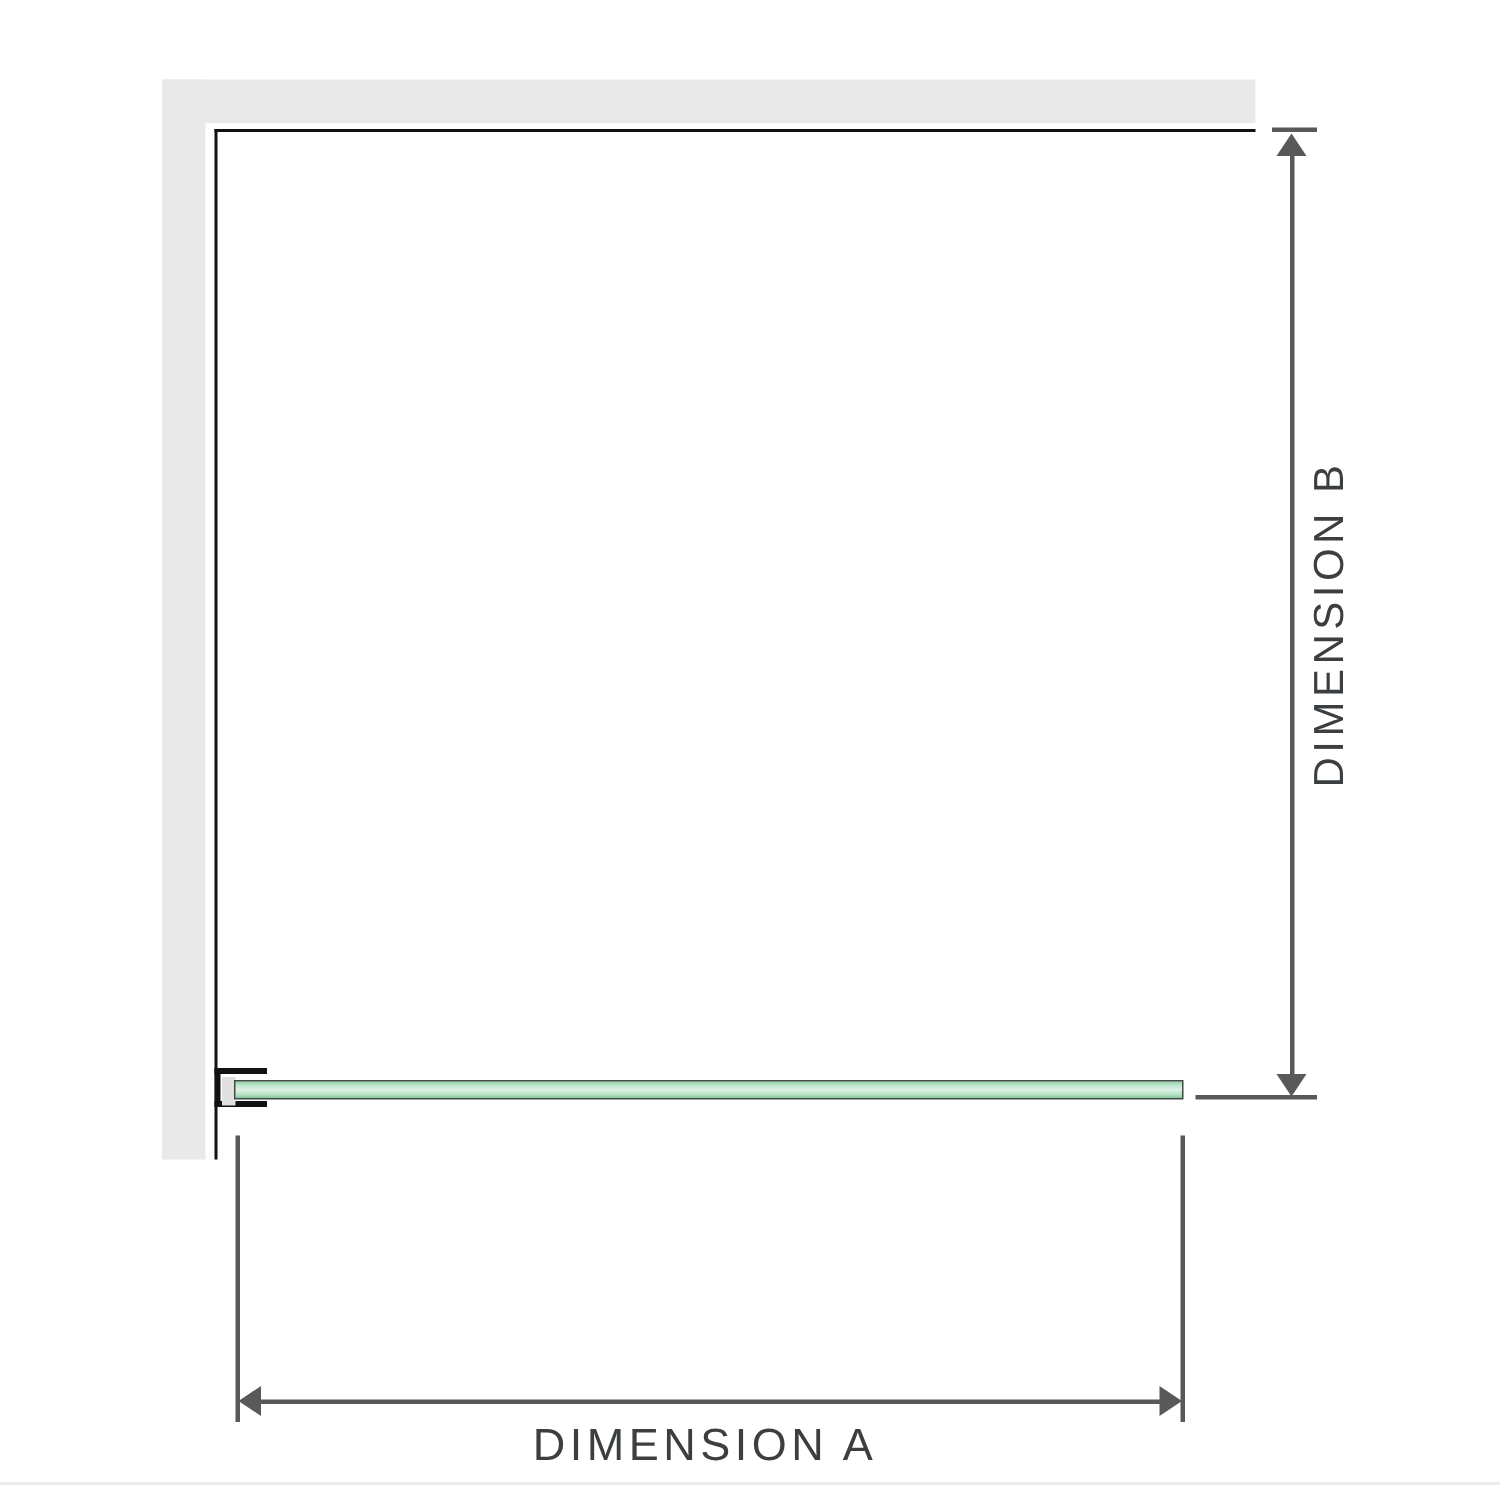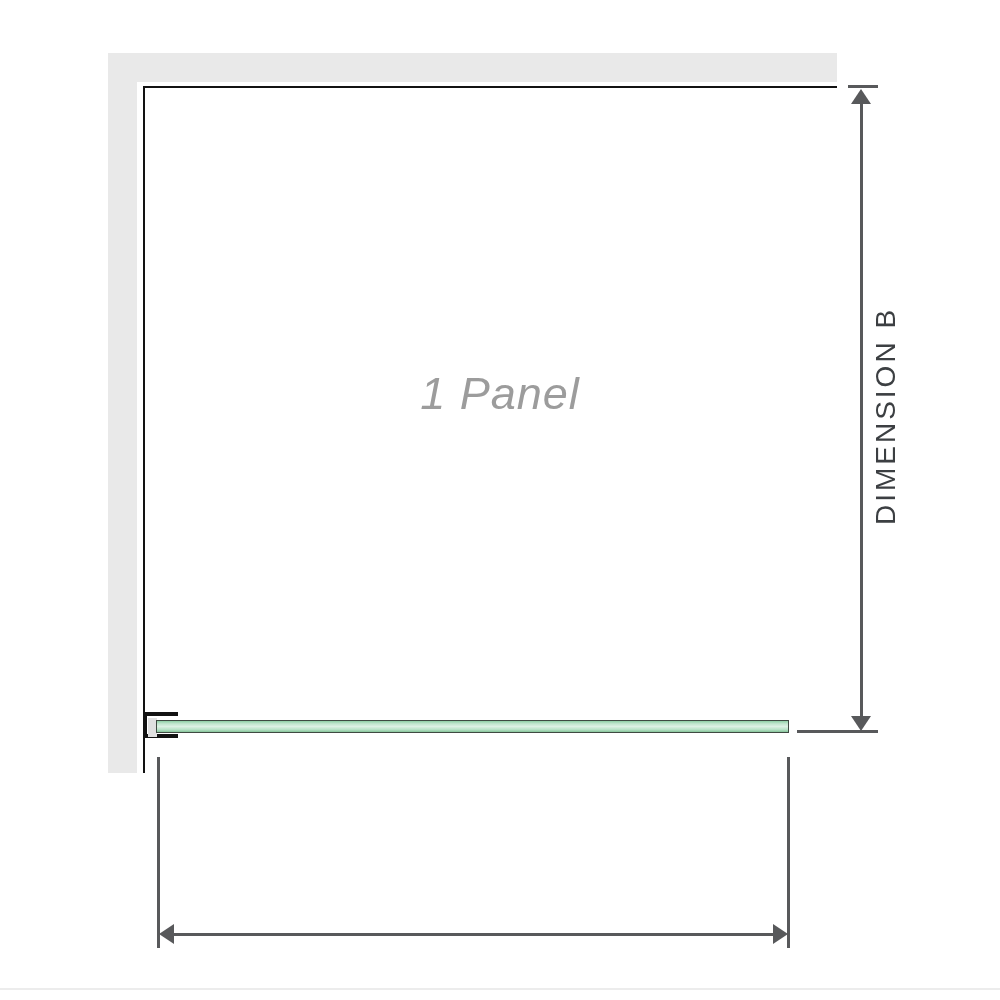--- a/index.html
+++ b/index.html
@@ -117,34 +117,34 @@
 <body>
 
 <div id="stage">
 
   <div class="abs wall" id="wall-top"></div>
   <div class="abs wall" id="wall-left"></div>
 
   <div class="abs outline" id="outline-top"></div>
   <div class="abs outline" id="outline-left"></div>
 
-  <div class="abs" id="panel-watermark">1 Panel</div>
 
   <div class="abs" id="wall-bracket"></div>
   <div class="abs" id="bracket-insert"></div>
   <div class="abs" id="glass-panel"></div>
 
   <div class="abs dim" id="dim-b-tick-top"></div>
   <div class="abs dim" id="dim-b-tick-bottom"></div>
   <div class="abs dim" id="dim-b-line"></div>
   <div class="abs arrow" id="dim-b-arrow-up"></div>
   <div class="abs arrow" id="dim-b-arrow-down"></div>
   <div class="abs dim-label" id="dim-b-label">DIMENSION B</div>
 
   <div class="abs dim" id="dim-a-ext-left"></div>
   <div class="abs dim" id="dim-a-ext-right"></div>
   <div class="abs dim" id="dim-a-line"></div>
   <div class="abs arrow" id="dim-a-arrow-left"></div>
   <div class="abs arrow" id="dim-a-arrow-right"></div>
+  <div class="abs dim-label" id="dim-a-label">DIMENSION A</div>
 
   <div class="abs" id="baseline-rule"></div>
 
 </div>
 
 </body></html>

